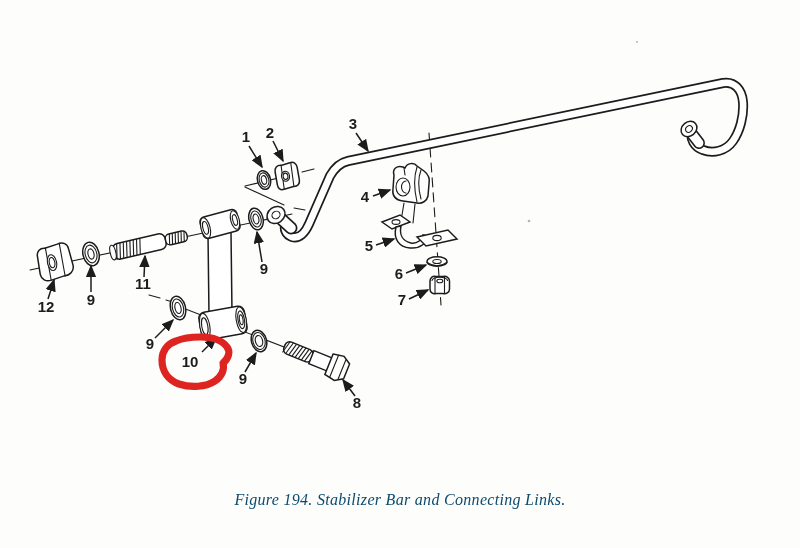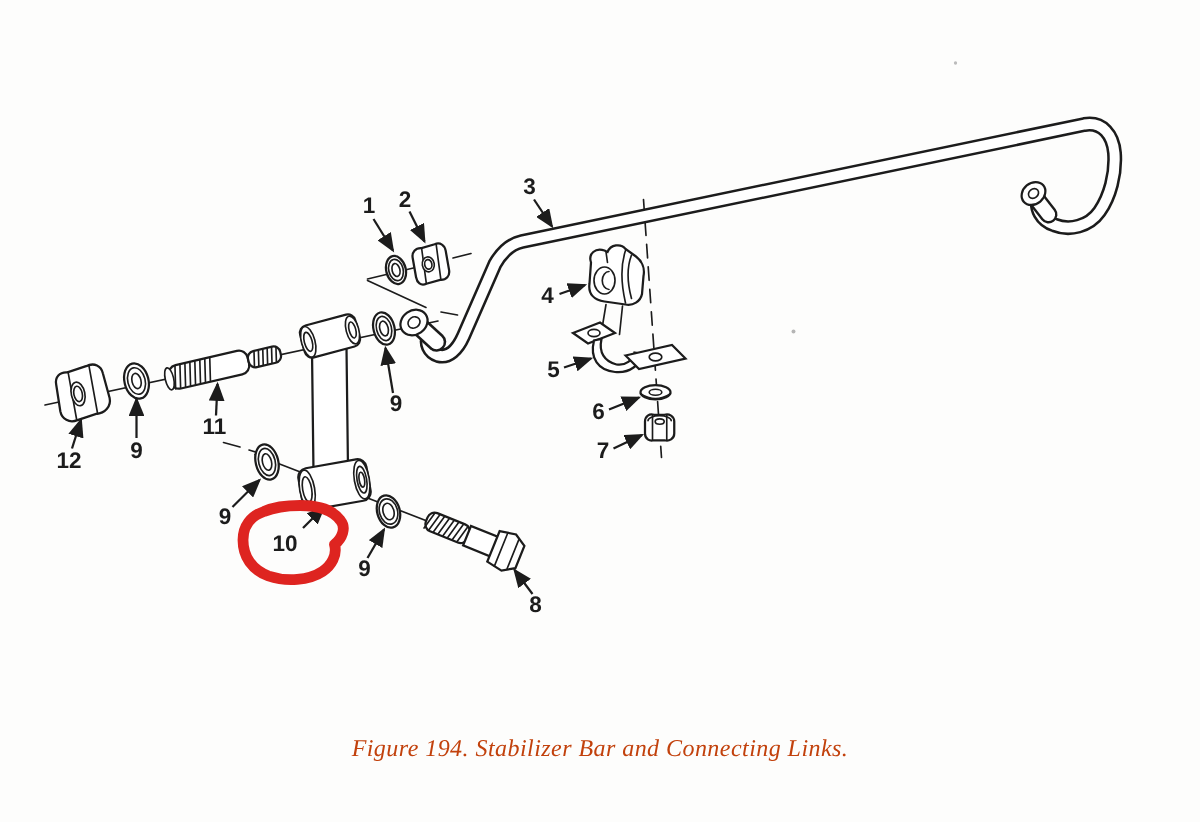--- a/index.html
+++ b/index.html
@@ -20,21 +20,21 @@
   .tube-w { stroke:#fff;       stroke-width:6.6; fill:none; stroke-linejoin:round; stroke-linecap:round; }
   .plate-b{ stroke:var(--ink); stroke-width:13;  stroke-linecap:round; }
   .plate-w{ stroke:#fff;       stroke-width:9.6; stroke-linecap:round; }
   .red { stroke:var(--red); stroke-width:7.2; fill:none; stroke-linejoin:round; stroke-linecap:round; }
 
   .leader  { stroke:var(--ink); stroke-width:1.5; }
   .callout { font:bold 15px "Liberation Sans", sans-serif; fill:var(--ink); text-anchor:middle; }
 
   .caption {
     position:absolute; left:0; right:0; top:491px; text-align:center;
-    font:italic 16px "Liberation Serif", serif; color:#c2410c; letter-spacing:.3px;
+    font:italic 16px "Liberation Serif", serif; color:#0c4a6e; letter-spacing:.3px;
   }
 </style>
 </head>
 <body>
 
 <div class="stage">
 <svg id="diagram-svg" width="800" height="548" viewBox="0 0 800 548" xmlns="http://www.w3.org/2000/svg">
 
   <defs>
     <marker id="arrow" markerWidth="9" markerHeight="7" refX="7.5" refY="3.5" orient="auto">

